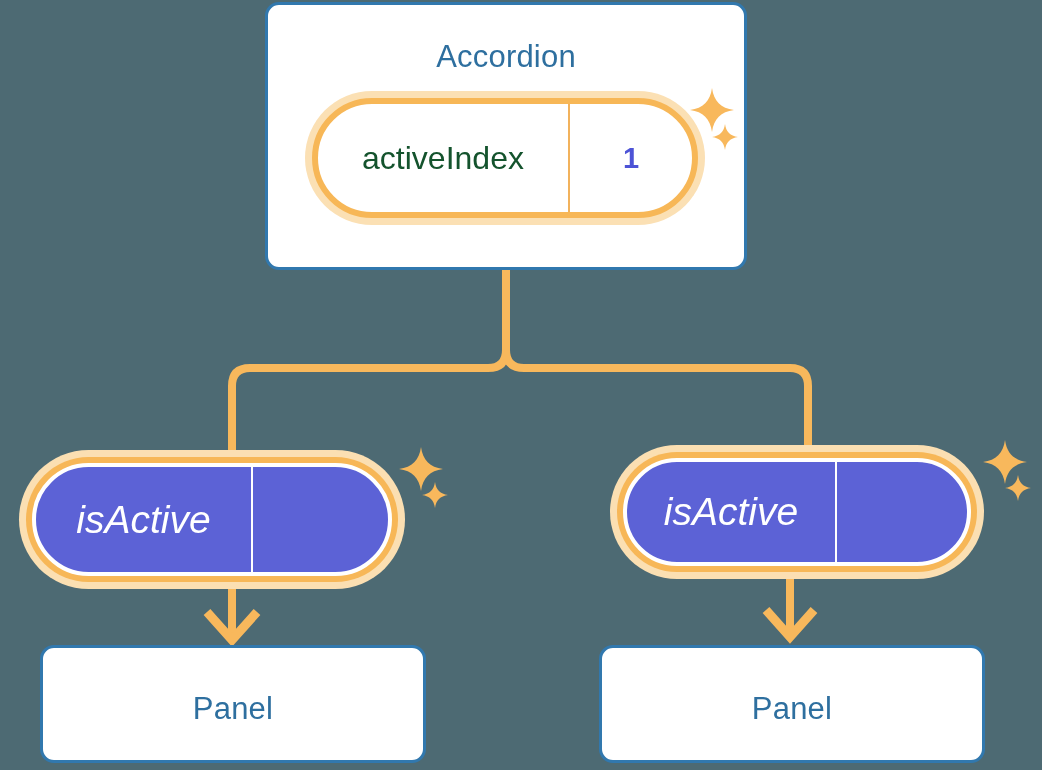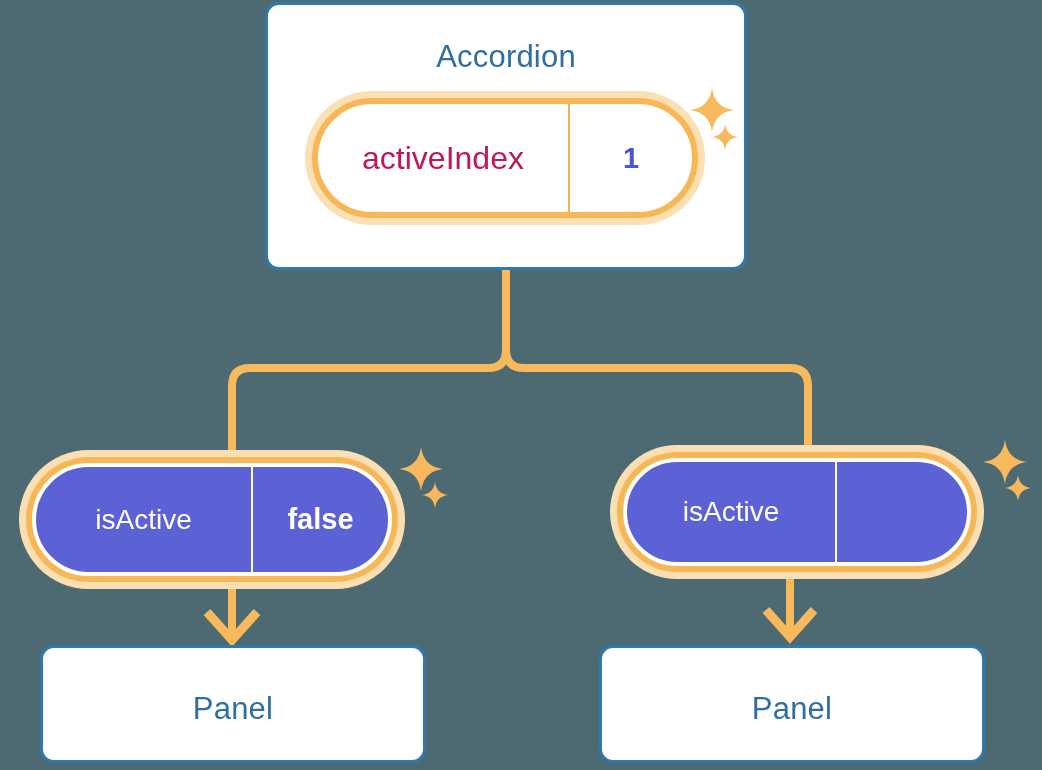--- a/index.html
+++ b/index.html
@@ -97,21 +97,21 @@
     box-shadow: 0 0 0 7px #fbe0b4;
   }
   #pill-activeindex .pill-key,
   #pill-activeindex .pill-value {
     display: flex;
     align-items: center;
     justify-content: center;
   }
   #pill-activeindex .pill-key {
     flex: 0 0 250px;
-    color: #be185d;
+    color: #14532d;
     font-size: 32px;
     font-weight: 400;
     border-right: 2px solid #f2b25c;
   }
   #pill-activeindex .pill-value {
     flex: 1 1 auto;
     color: #4d53d6;
     font-size: 29px;
     font-weight: 700;
   }
@@ -123,23 +123,24 @@
     box-shadow: 0 0 0 6px #f7b757, 0 0 0 13px #fbdfb2;
   }
   .pill-purple .pill-key,
   .pill-purple .pill-value {
     display: flex;
     align-items: center;
     justify-content: center;
     color: #ffffff;
   }
   .pill-purple .pill-key {
-    font-size: 28px;
+    font-size: 39px;
     font-weight: 400;
     border-right: 2px solid #ffffff;
+    font-style: italic;
   }
   .pill-purple .pill-value {
     font-size: 29px;
     font-weight: 700;
   }
 
   #pill-isactive-left {
     left: 32px;
     top: 463px;
     width: 360px;
@@ -208,21 +209,20 @@
     </svg>
   </span>
   <span class="sparkle" id="sparkle-accordion-small">
     <svg width="26" height="26" viewBox="0 0 24 24" aria-hidden="true">
       <path d="M12 0 C13 7.2 16.8 11 24 12 C16.8 13 13 16.8 12 24 C11 16.8 7.2 13 0 12 C7.2 11 11 7.2 12 0 Z" fill="currentColor"></path>
     </svg>
   </span>
 
   <div class="pill pill-purple" id="pill-isactive-left">
     <div class="pill-key">isActive</div>
-    <div class="pill-value">false</div>
   </div>
   <span class="sparkle" id="sparkle-left-big">
     <svg width="44" height="44" viewBox="0 0 24 24" aria-hidden="true">
       <path d="M12 0 C13 7.2 16.8 11 24 12 C16.8 13 13 16.8 12 24 C11 16.8 7.2 13 0 12 C7.2 11 11 7.2 12 0 Z" fill="currentColor"></path>
     </svg>
   </span>
   <span class="sparkle" id="sparkle-left-small">
     <svg width="26" height="26" viewBox="0 0 24 24" aria-hidden="true">
       <path d="M12 0 C13 7.2 16.8 11 24 12 C16.8 13 13 16.8 12 24 C11 16.8 7.2 13 0 12 C7.2 11 11 7.2 12 0 Z" fill="currentColor"></path>
     </svg>

